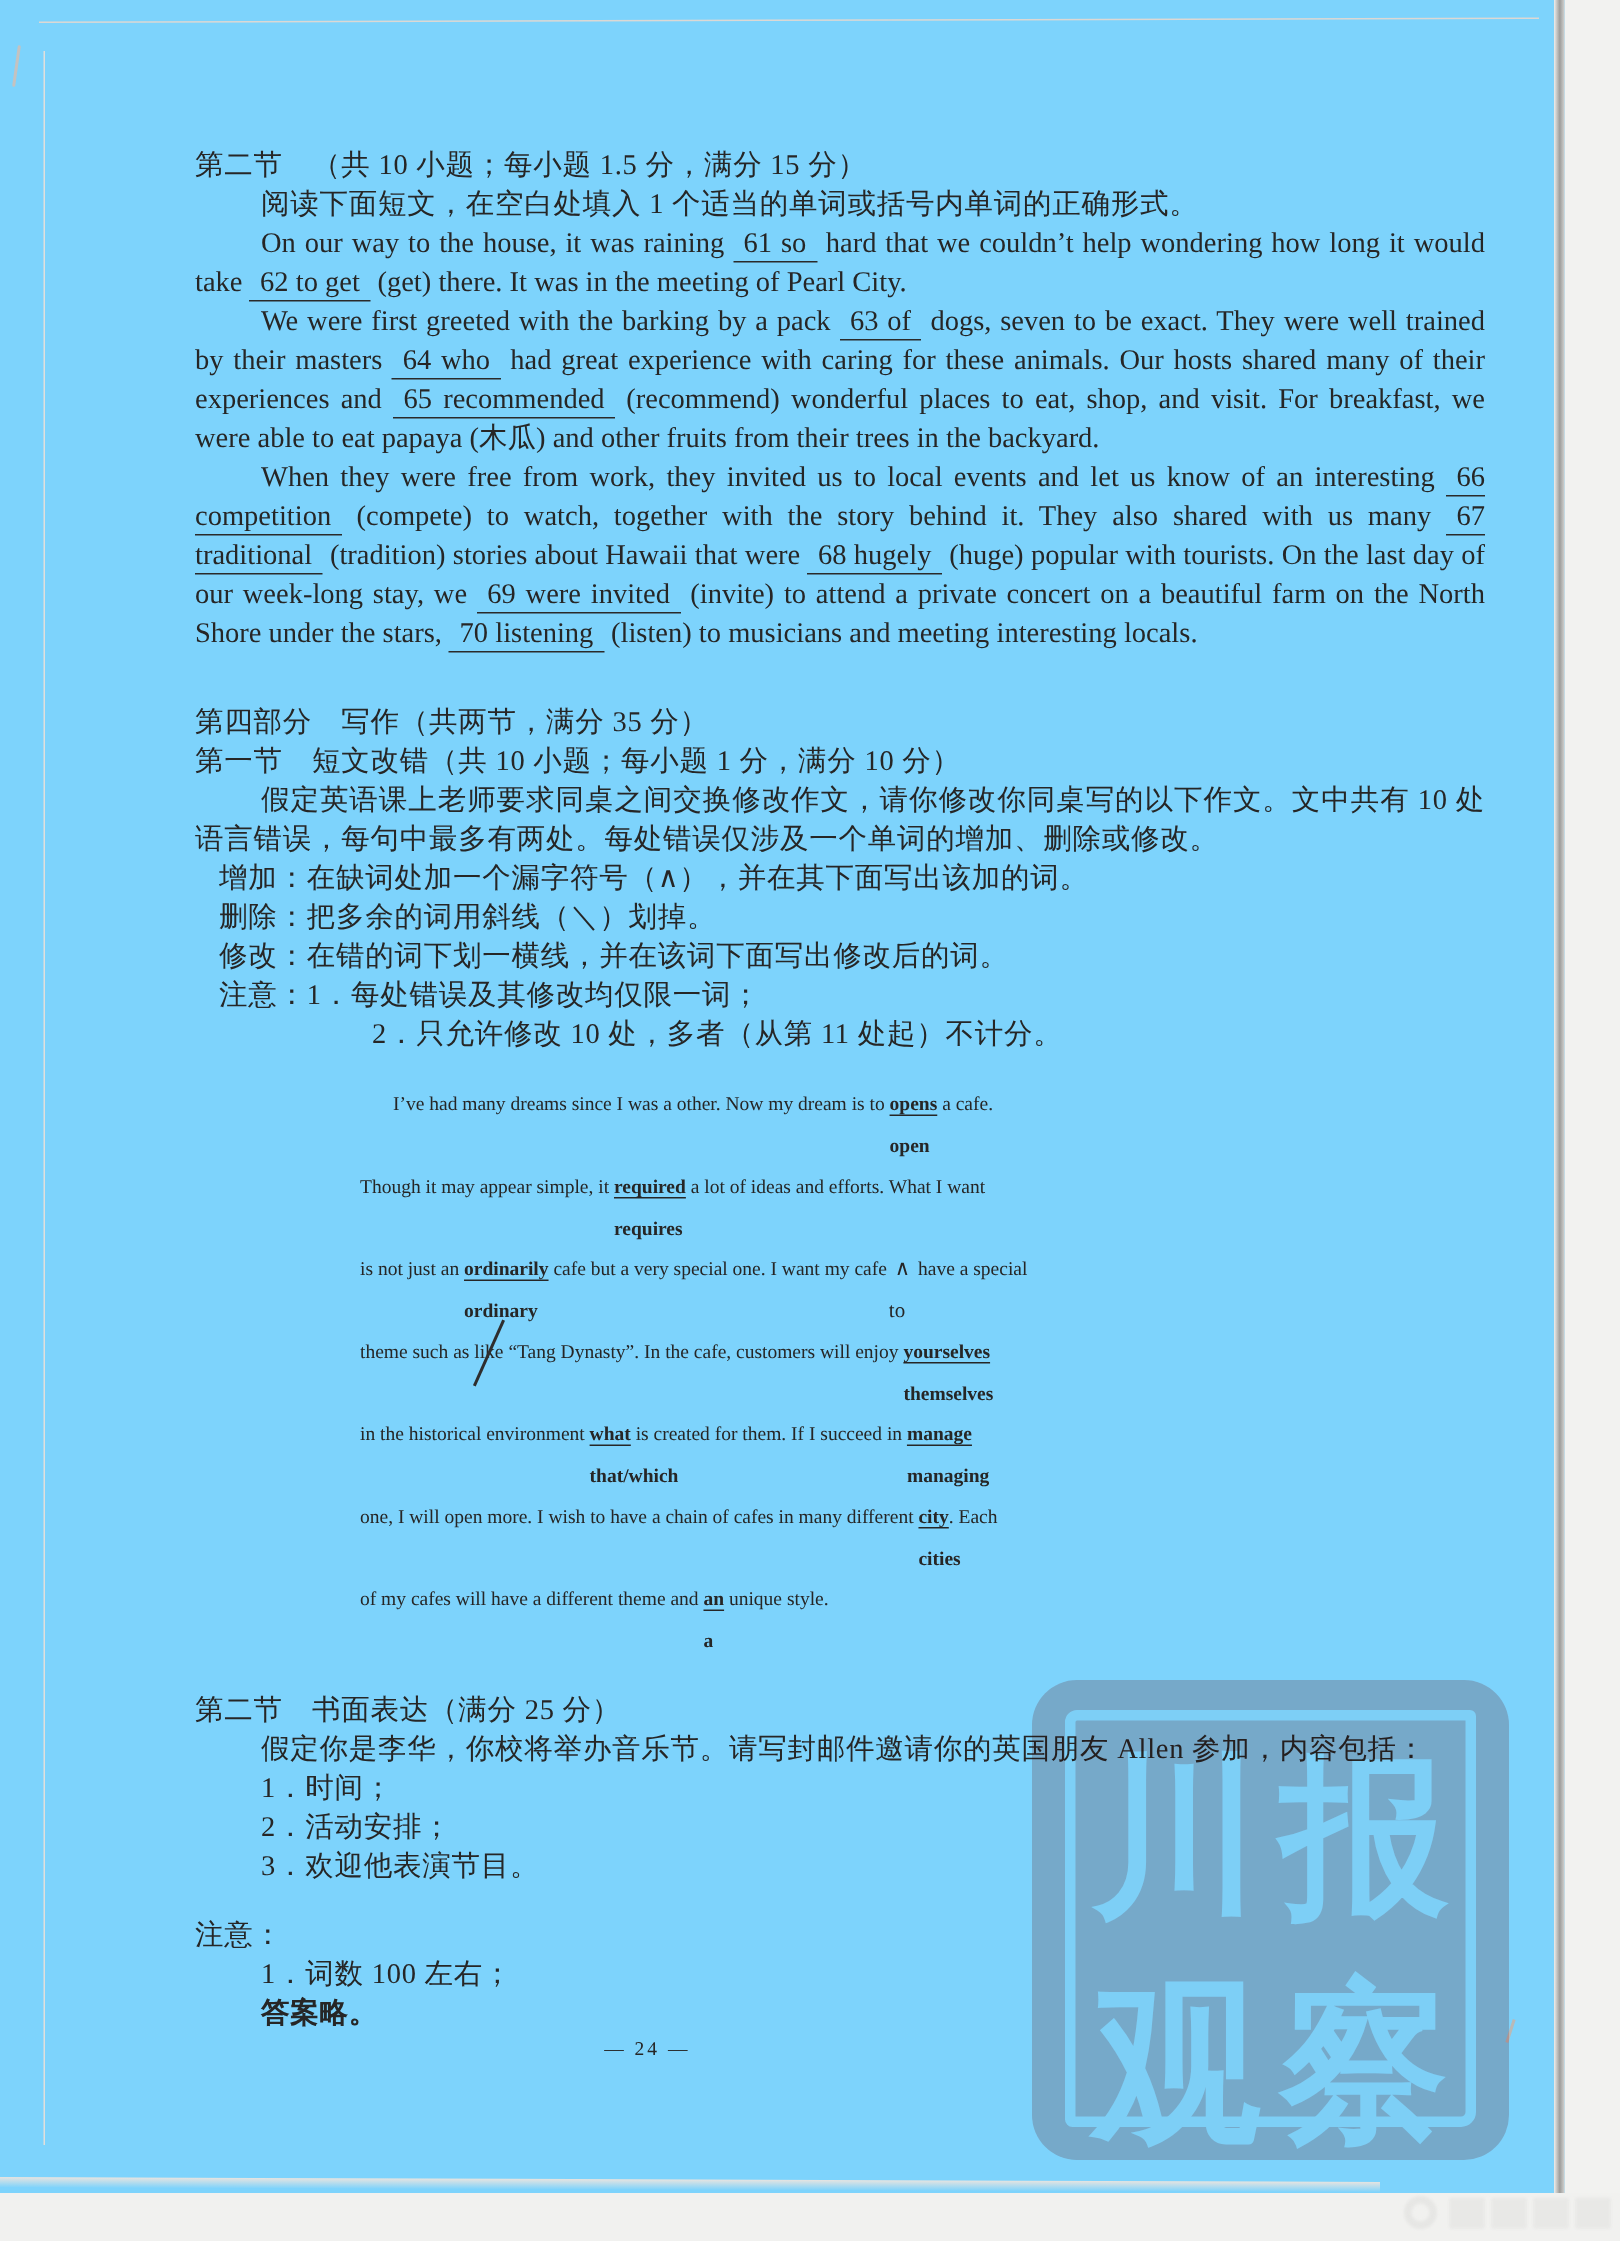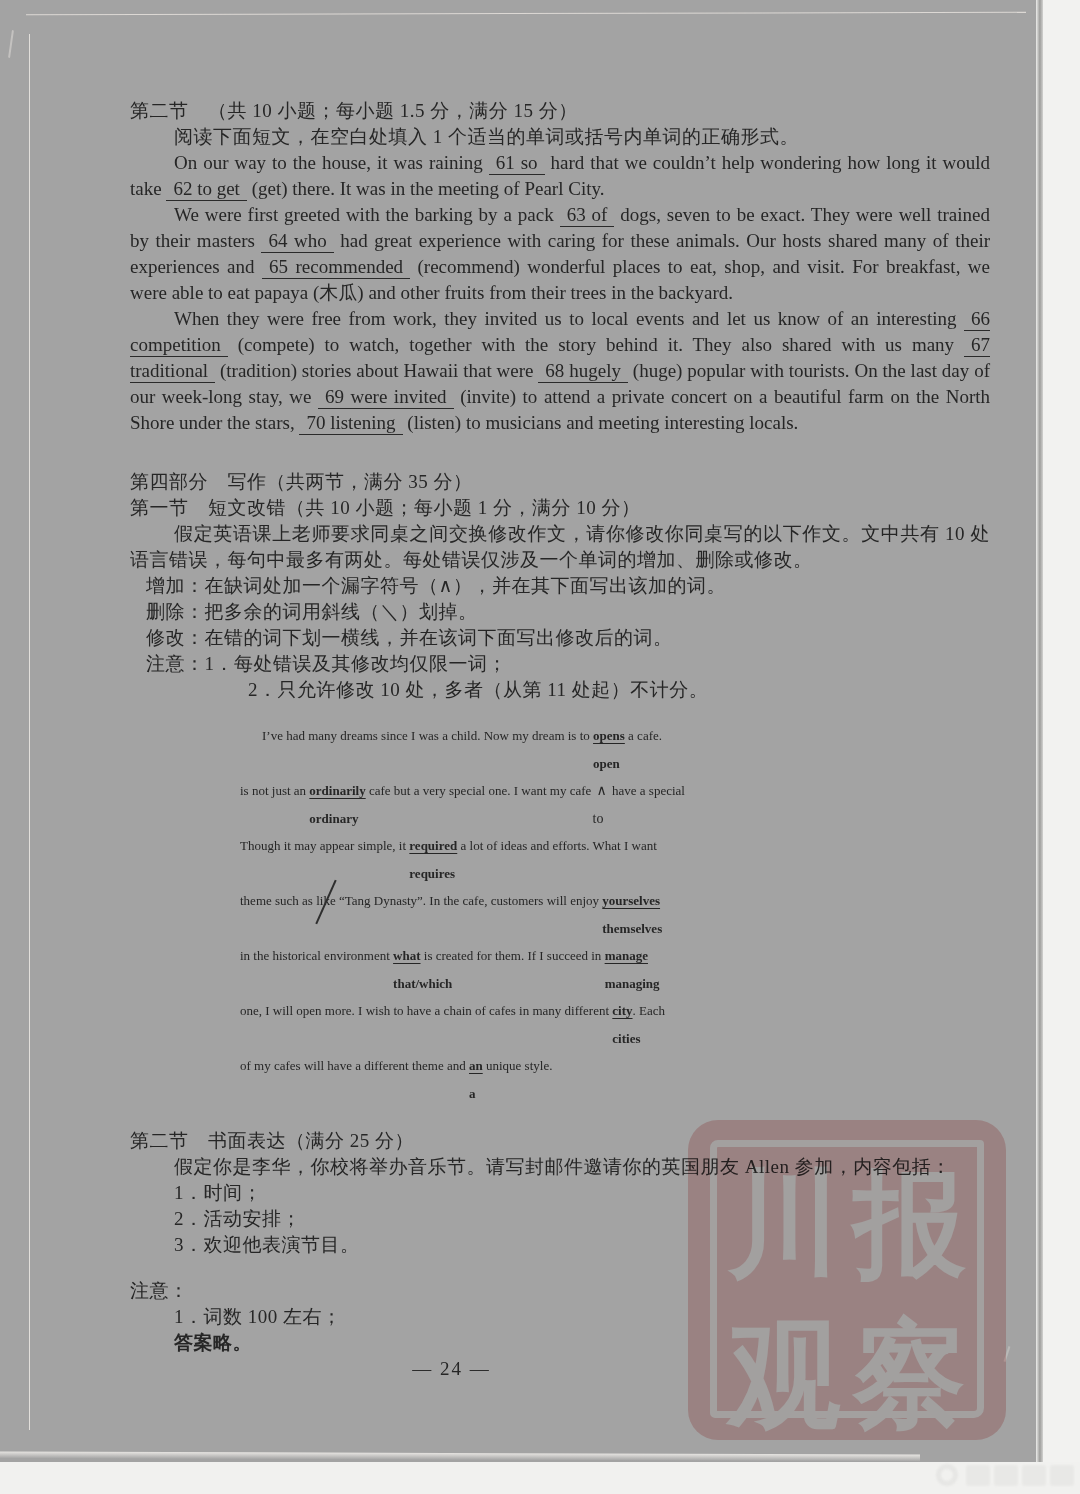--- a/index.html
+++ b/index.html
@@ -1,19 +1,19 @@
 <!DOCTYPE html>
 <html><head>
 <meta charset="utf-8">
 <style>
   html,body{margin:0;padding:0;}
   body{width:1080px;height:1494px;overflow:hidden;
        font-family:"Liberation Serif","DejaVu Serif",serif;
        background:#eceae7;}
-  .page{position:relative;width:1080px;height:1494px;background:#a3a3a3;overflow:hidden;color:#262626;}
+  .page{position:relative;width:1080px;height:1494px;background:#7dd3fc;overflow:hidden;color:#262626;}
 
   
   .edge-top{position:absolute;left:26px;top:13px;width:1000px;height:1px;background:#dcd8d4;transform:rotate(-.15deg);}
   .edge-left{position:absolute;left:29px;top:34px;width:1px;height:1396px;background:#e2dfdb;}
   .corner-mark{position:absolute;left:10px;top:30px;width:2px;height:28px;background:#c4c2c0;transform:rotate(8deg);border-radius:2px;}
   .edge-right-line{position:absolute;left:1036px;top:0;width:7px;height:100%;background:linear-gradient(to right,#ededeb,#9d9d9b 55%,#d2d2d0);}
   .edge-right-area{position:absolute;left:1043px;top:0;right:0;height:100%;background:#f2f2f0;}
   .edge-bottom{position:absolute;left:0;top:1453px;width:920px;height:7px;background:linear-gradient(to bottom,#e6e4e1,rgba(230,228,225,0));transform:rotate(.2deg);}
   .below-page{position:absolute;left:0;top:1462px;width:100%;height:32px;background:#f1f1ef;}
   .scan-tick{position:absolute;left:1006px;top:1346px;width:2px;height:16px;background:#b9b9b7;transform:rotate(18deg);}
@@ -41,21 +41,21 @@
   .caret .fix{left:-2px;}
   .del{position:relative;}
   .del::after{content:'';position:absolute;left:46%;top:-15px;height:48px;width:1.8px;background:#2e2e2e;transform:rotate(24deg);}
 
   .sec2-heading{margin-top:16px;}
   .points{margin-left:44px;}
   .notice-label{margin-top:20px;}
   .notice-item{margin-left:44px;}
   .answer-note{margin-left:44px;font-weight:bold;}
 
-  .pagenum{position:absolute;top:1358px;left:0;width:863px;text-align:center;font-size:19px;letter-spacing:2px;z-index:1;margin-left:20px;}
+  .pagenum{position:absolute;top:1358px;left:0;width:863px;text-align:center;font-size:13px;letter-spacing:2px;z-index:1;}
 
   
   .seal{position:absolute;left:688px;top:1120px;width:318px;height:320px;background:#f1c9c9;border-radius:30px;
         mix-blend-mode:multiply;opacity:.95;z-index:2;}
   .seal-border{position:absolute;left:22px;top:20px;right:22px;bottom:22px;border:7px solid rgba(255,252,251,.96);border-radius:8px 4px 10px 5px;}
   .seal-grid{position:absolute;left:34px;top:30px;right:34px;bottom:34px;display:grid;grid-template-columns:1fr 1fr;grid-template-rows:1fr 1fr;}
   .seal-char{display:flex;align-items:center;justify-content:center;color:#fefaf9;font-size:112px;font-weight:bold;
              font-family:"Liberation Serif","DejaVu Serif",serif;transform:scaleY(1.04);}
 
   
@@ -91,23 +91,23 @@
     <p class="part-heading cn">第四部分　写作（共两节，满分 35 分）</p>
     <p class="h-sec cn">第一节　短文改错（共 10 小题；每小题 1 分，满分 10 分）</p>
     <p class="h-sec cn indent1" style="text-align:justify;margin:0;">假定英语课上老师要求同桌之间交换修改作文，请你修改你同桌写的以下作文。文中共有 10 处语言错误，每句中最多有两处。每处错误仅涉及一个单词的增加、删除或修改。</p>
     <div class="rule-line cn">增加：在缺词处加一个漏字符号（∧），并在其下面写出该加的词。</div>
     <div class="rule-line cn">删除：把多余的词用斜线（＼）划掉。</div>
     <div class="rule-line cn">修改：在错的词下划一横线，并在该词下面写出修改后的词。</div>
     <div class="note-line1 cn"><span>注意：</span><span>1．每处错误及其修改均仅限一词；</span></div>
     <div class="note-line2 cn">2．只允许修改 10 处，多者（从第 11 处起）不计分。</div>
 
     <div class="essay">
-        <div class="eline indent"><span>I’ve had many dreams since I was a child. Now my dream is to </span><span class="err">opens<span class="fix">open</span></span><span> a cafe.</span></div>
+        <div class="eline indent"><span>I’ve had many dreams since I was a other. Now my dream is to </span><span class="err">opens<span class="fix">open</span></span><span> a cafe.</span></div>
+        <div class="eline"><span>Though it may appear simple, it </span><span class="err">required<span class="fix">requires</span></span><span> a lot of ideas and efforts. What I want</span></div>
         <div class="eline"><span>is not just an </span><span class="err">ordinarily<span class="fix">ordinary</span></span><span> cafe but a very special one. I want my cafe </span><span class="caret">∧<span class="fix">to</span></span><span> have a special</span></div>
-        <div class="eline"><span>Though it may appear simple, it </span><span class="err">required<span class="fix">requires</span></span><span> a lot of ideas and efforts. What I want</span></div>
         <div class="eline"><span>theme such as </span><span class="del">like</span><span> “Tang Dynasty”. In the cafe, customers will enjoy </span><span class="err">yourselves<span class="fix">themselves</span></span></div>
         <div class="eline"><span>in the historical environment </span><span class="err">what<span class="fix">that/which</span></span><span> is created for them. If I succeed in </span><span class="err">manage<span class="fix">managing</span></span></div>
         <div class="eline"><span>one, I will open more. I wish to have a chain of cafes in many different </span><span class="err">city<span class="fix">cities</span></span><span>. Each</span></div>
         <div class="eline"><span>of my cafes will have a different theme and </span><span class="err">an<span class="fix">a</span></span><span> unique style.</span></div>
       </div>
 
     <p class="h-sec cn sec2-heading">第二节　书面表达（满分 25 分）</p>
     <p class="h-sec cn indent1">假定你是李华，你校将举办音乐节。请写封邮件邀请你的英国朋友 Allen 参加，内容包括：</p>
     <div class="points cn">1．时间；</div>
     <div class="points cn">2．活动安排；</div>

